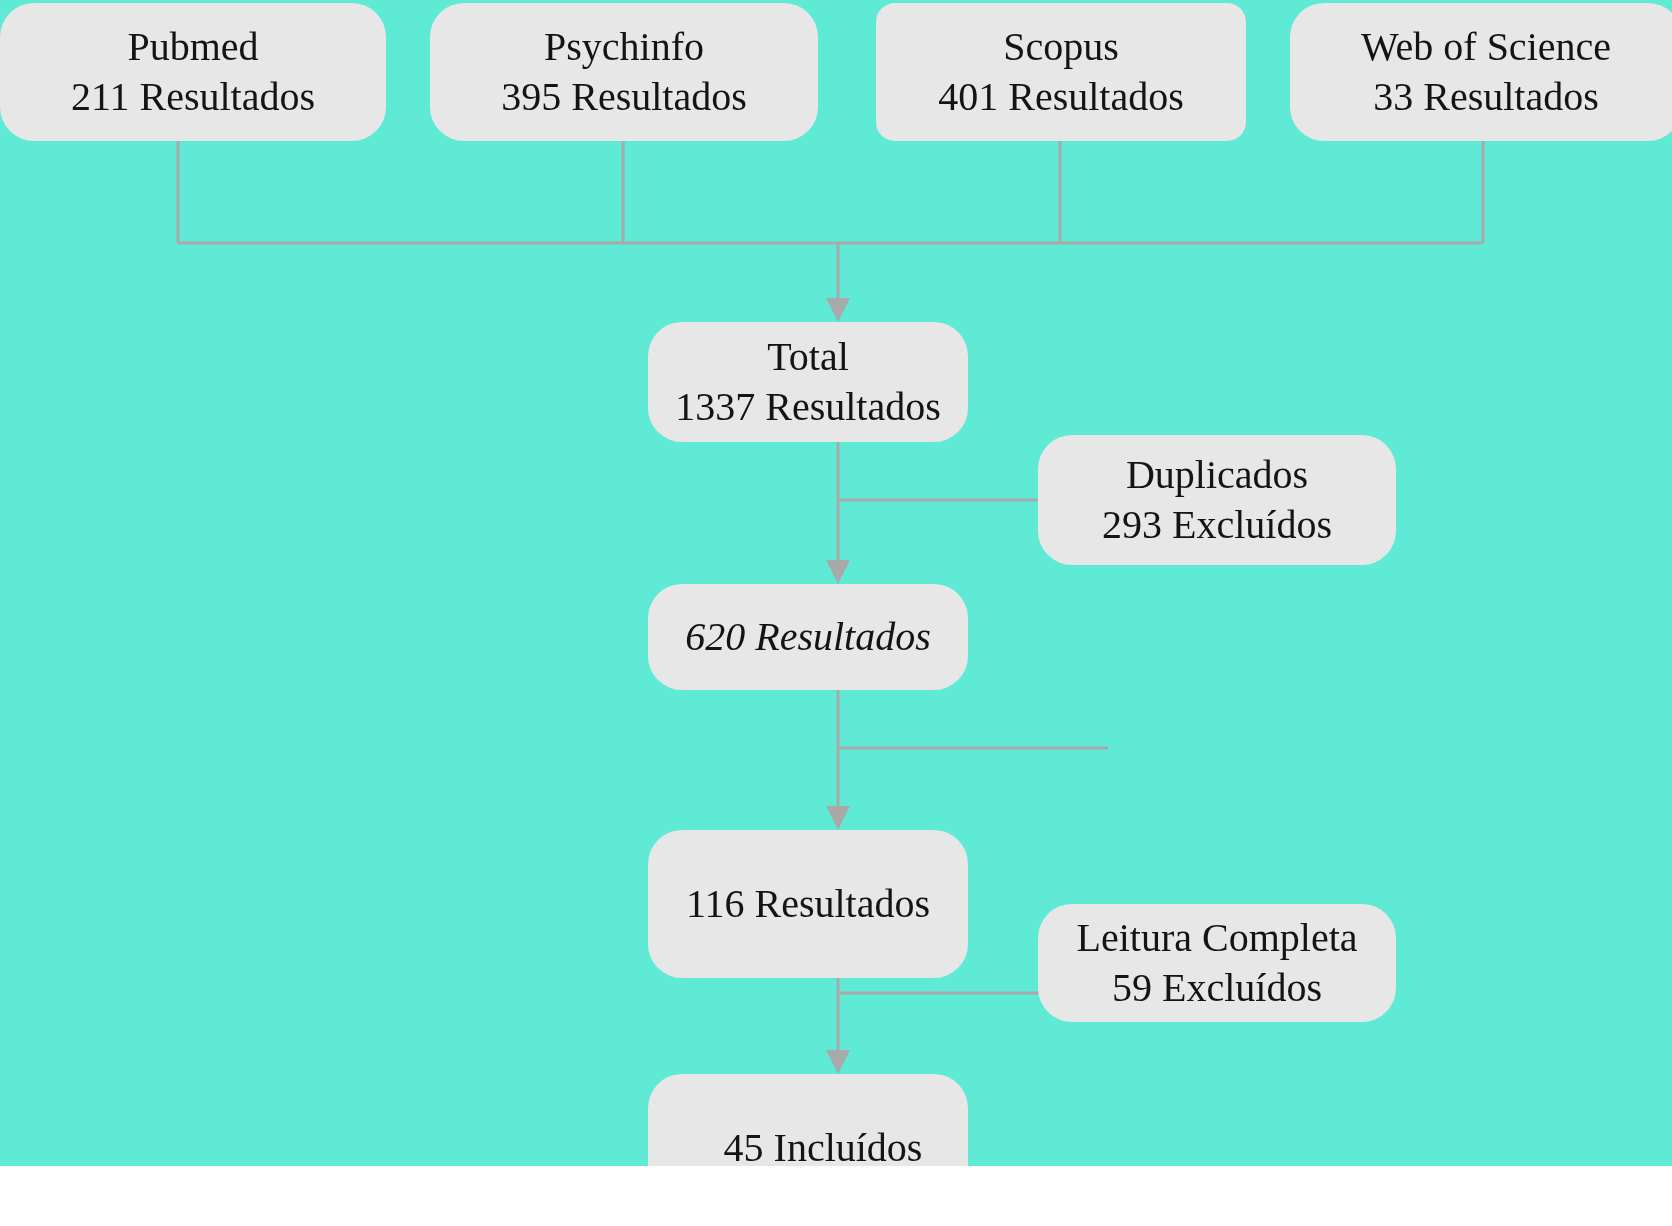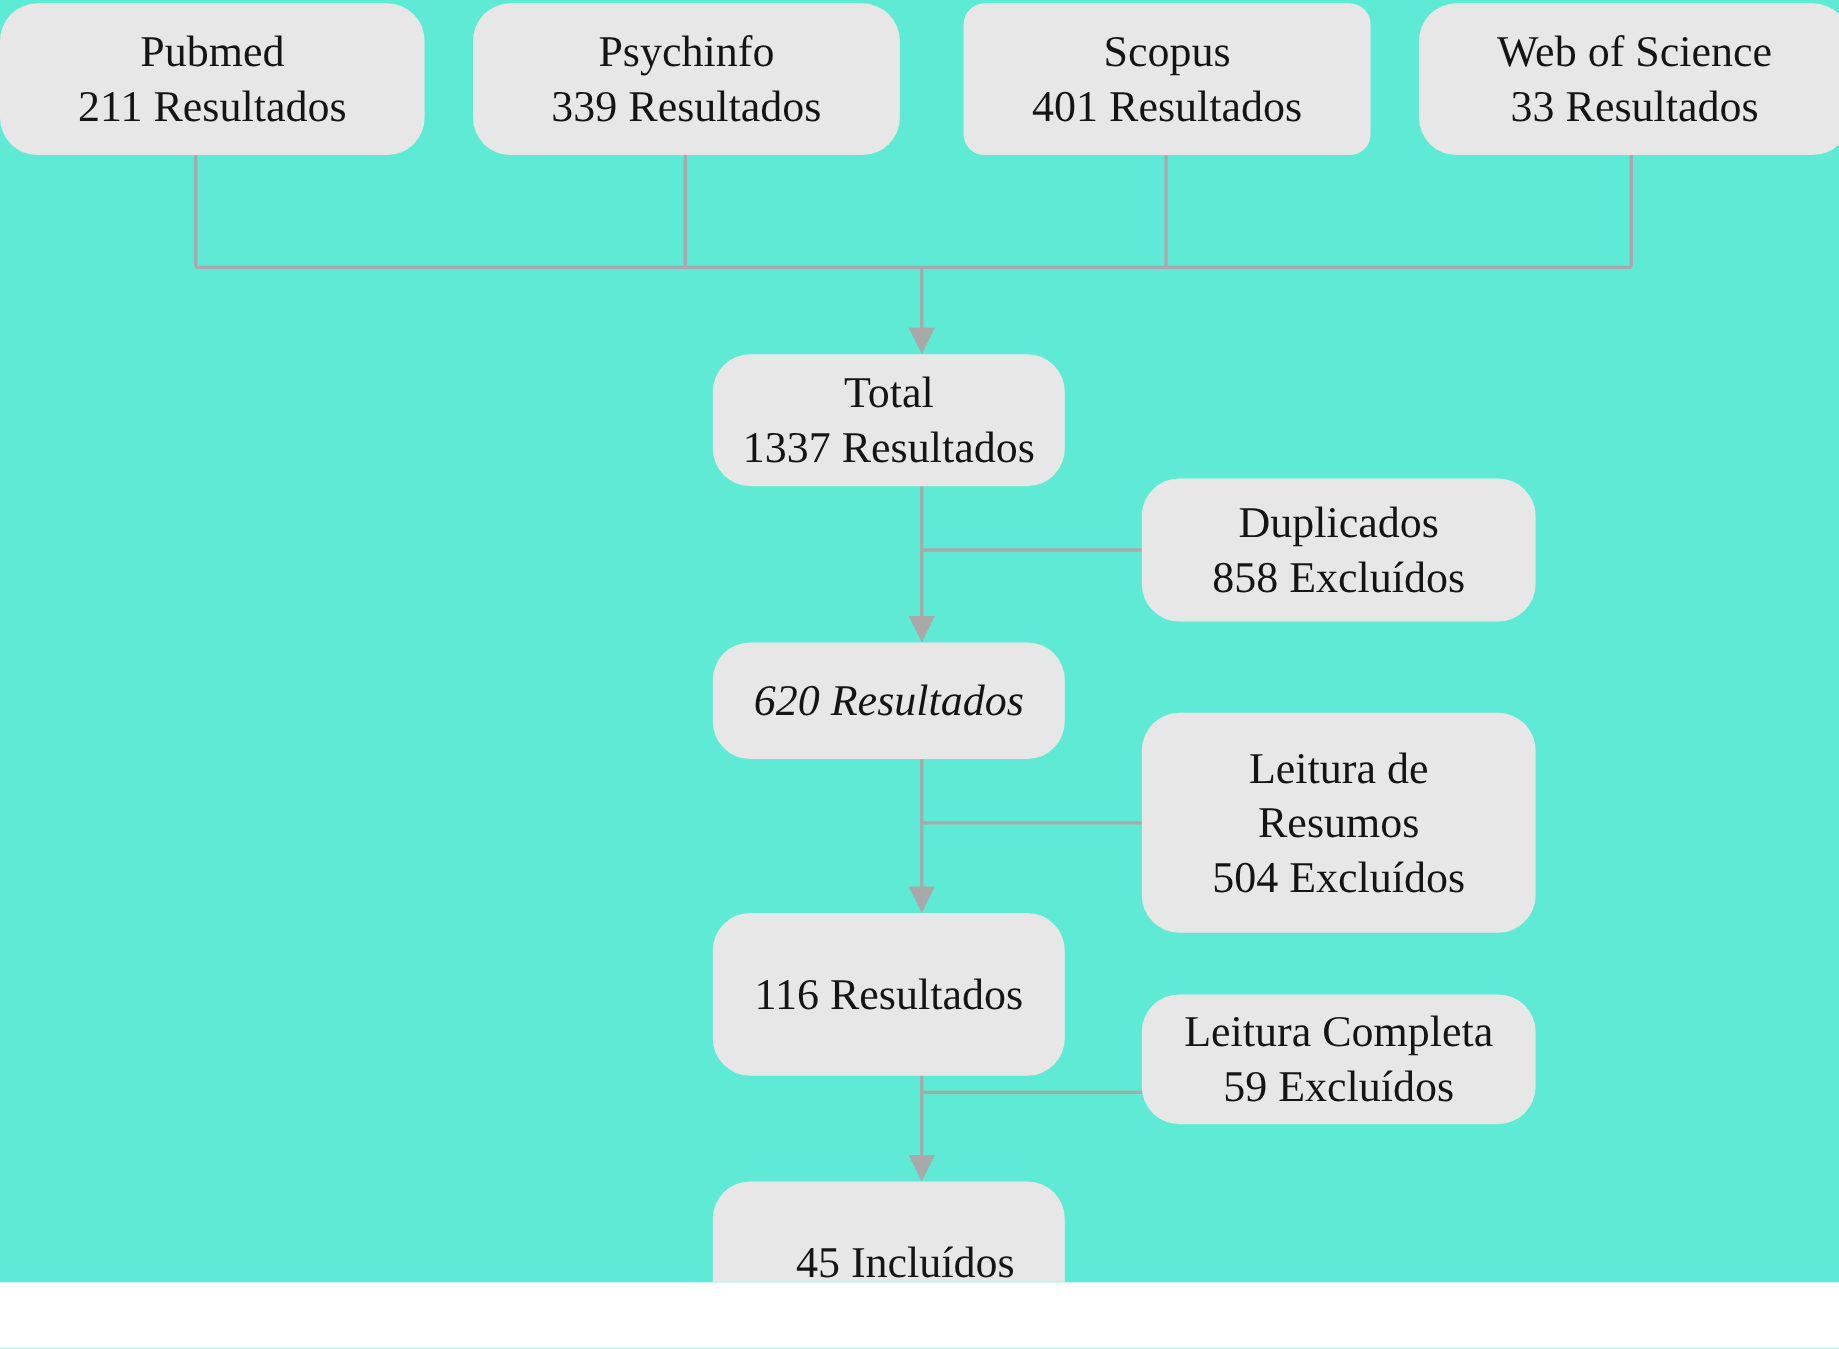--- a/index.html
+++ b/index.html
@@ -77,38 +77,35 @@
 
     <line x1="838" y1="935" x2="838" y2="1052"></line>
     <polygon class="arrowhead" points="826,1050 850,1050 838,1074"></polygon>
 
     <line x1="838" y1="993" x2="1108" y2="993"></line>
   </svg>
 
   <div class="node" style="left:0px;  top:3px;  width:386px; height:138px;">Pubmed
 211 Resultados</div>
   <div class="node" style="left:430px;top:3px;  width:388px; height:138px;">Psychinfo
-339 Resultados</div>
+395 Resultados</div>
   <div class="node" style="left:876px;top:3px;  width:370px; height:138px;border-radius:19px;">Scopus
 401 Resultados</div>
   <div class="node" style="left:1290px;top:3px; width:392px; height:138px;">Web of Science
 33 Resultados</div>
 
   <div class="node" style="left:648px; top:322px; width:320px; height:120px;">Total
 1337 Resultados</div>
 
   <div class="node" style="left:648px; top:584px; width:320px; height:106px;font-style:italic;">620 Resultados</div>
 
   <div class="node" style="left:648px; top:830px; width:320px; height:148px;font-family:Liberation Serif, serif;">116 Resultados</div>
 
   <div class="node" style="left:648px; top:1074px; width:320px; height:148px;padding-left:40px;">45 Incluídos</div>
 
   <div class="node" style="left:1038px; top:435px; width:358px; height:130px;">Duplicados
-858 Excluídos</div>
+293 Excluídos</div>
 
-  <div class="node" style="left:1038px; top:648px; width:358px; height:200px;">Leitura de
-Resumos
-504 Excluídos</div>
 
   <div class="node" style="left:1038px; top:904px; width:358px; height:118px;">Leitura Completa
 59 Excluídos</div>
 
 </div>
 
 </body></html>

